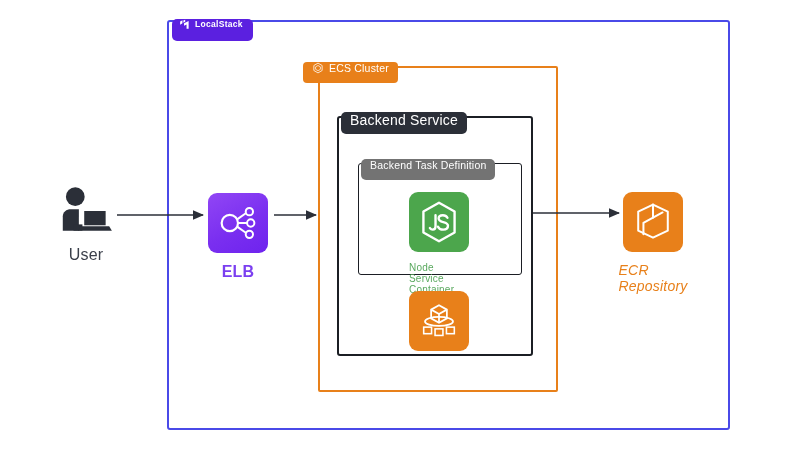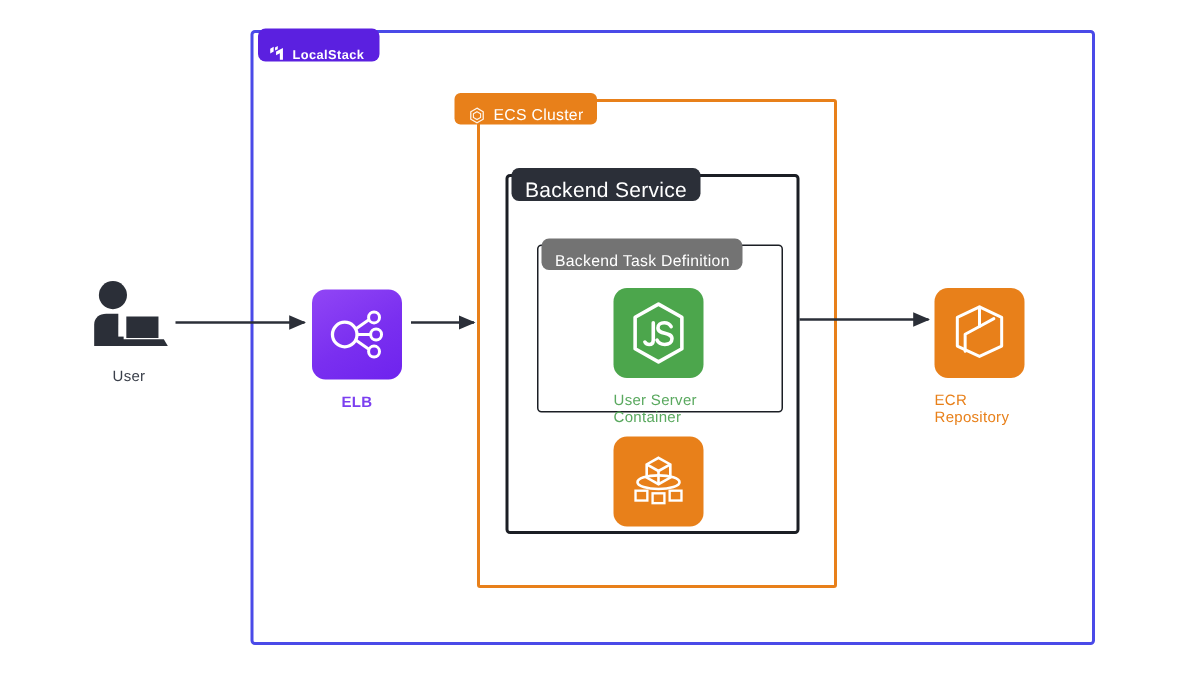--- a/index.html
+++ b/index.html
@@ -27,21 +27,21 @@
     border: 2px solid #1b1e24; border-radius: 3px;
   }
   #task-definition-box {
     left: 358px; top: 163px; width: 164px; height: 112px;
     border: 1.5px solid #1b1e24; border-radius: 3px;
   }
 
   
   .corner-label {
     position: absolute;
-    display: flex; align-items: flex-end; gap: 5px;
+    display: flex; align-items: flex-start; gap: 5px;
     height: 20px; padding: 0 9px;
     border-radius: 4px;
     font-size: 10.5px; letter-spacing: .2px;
     color: #ffffff; white-space: nowrap;
   }
   #localstack-label {
     left: 172px; top: 19px; height: 22px;
     background: #5b20e0; padding: 0 10px 0 7px;
     font-size: 8.5px; font-weight: 700; letter-spacing: .3px;
     border-radius: 5px;
@@ -49,31 +49,31 @@
   #ecs-cluster-label  { left: 303px; top: 62px; background: #e8801a; height: 21px; }
   #backend-service-label  { left: 341px; top: 112px; background: #2b2f38; height: 22px; border-radius: 5px; font-size: 14px;}
   #task-definition-label  { left: 361px; top: 159px; background: #737373; height: 21px; border-radius: 5px; font-size: 10.5px;}
 
   
   .node { position: absolute; display: flex; flex-direction: column; align-items: center; }
   .node-tile {
     width: 60px; height: 60px; border-radius: 9px;
     display: flex; align-items: center; justify-content: center;
   }
-  .node-caption { margin-top: 10px; font-size: 10px; letter-spacing: .2px; }
+  .node-caption { margin-top: 10px; font-size: 16px; letter-spacing: .2px; }
 
   #user-node   { left: 46px;  top: 186px; width: 80px; }
   #user-node .node-caption { color: #3a3f4a; }
   #elb-node    { left: 208px; top: 193px; width: 60px; }
   #elb-node .node-caption { color: #7b3ff0; font-weight: 600; }
   #node-container { left: 409px; top: 192px; width: 60px; }
   #node-container .node-caption { color: #5aa95f; font-size: 10px; }
   #ecs-task-icon  { left: 409px; top: 291px; width: 60px; }
   #ecr-node    { left: 623px; top: 192px; width: 60px; }
-  #ecr-node .node-caption { color: #e8801a; font-size: 10px; }
+  #ecr-node .node-caption { color: #e8801a; font-size: 14px; font-style: italic; }
 
   .tile-elb { background: linear-gradient(150deg,#9146f5 0%,#7a2ff0 55%,#6e23ee 100%); }
   .tile-node { background: #4ca64c; }
   .tile-ecs { background: #e8801a; }
   .tile-ecr { background: #e8801a; }
 
   
   .arrow { position: absolute; }
 </style>
 </head>
@@ -149,21 +149,21 @@
   </div>
 
   <div class="node" id="node-container">
     <div class="node-tile tile-node">
       <svg width="42" height="44" viewBox="0 0 44 48">
         <path d="M22 3 L39 12.5 L39 35.5 L22 45 L5 35.5 L5 12.5 Z" fill="none" stroke="#ffffff" stroke-width="2.6" stroke-linejoin="round"></path>
         <path d="M18.2 16.5 L18.2 29 C18.2 31.3 17 32.3 15.2 32.3 C13.8 32.3 12.8 31.7 12.1 30.6" fill="none" stroke="#ffffff" stroke-width="2.6" stroke-linecap="round"></path>
         <path d="M31.2 19.4 C30.2 17.6 28.6 16.6 26.2 16.6 C23.4 16.6 21.6 18 21.6 20.3 C21.6 25.6 31.8 22.7 31.8 28.2 C31.8 30.6 29.8 32.3 26.6 32.3 C23.8 32.3 21.8 31.1 20.9 29.1" fill="none" stroke="#ffffff" stroke-width="2.6" stroke-linecap="round"></path>
       </svg>
     </div>
-    <div class="node-caption">User Server Container</div>
+    <div class="node-caption">Node Service Container</div>
   </div>
 
   <div class="node" id="ecs-task-icon">
     <div class="node-tile tile-ecs">
       <svg width="42" height="42" viewBox="0 0 48 48">
         <path d="M24 6 L33 11 L33 21 L24 26 L15 21 L15 11 Z" fill="none" stroke="#ffffff" stroke-width="2"></path>
         <line x1="15" y1="11" x2="24" y2="16" stroke="#ffffff" stroke-width="2"></line>
         <line x1="33" y1="11" x2="24" y2="16" stroke="#ffffff" stroke-width="2"></line>
         <line x1="24" y1="16" x2="24" y2="26" stroke="#ffffff" stroke-width="2"></line>
         <ellipse cx="24" cy="24.5" rx="16" ry="5.2" fill="none" stroke="#ffffff" stroke-width="2"></ellipse>

